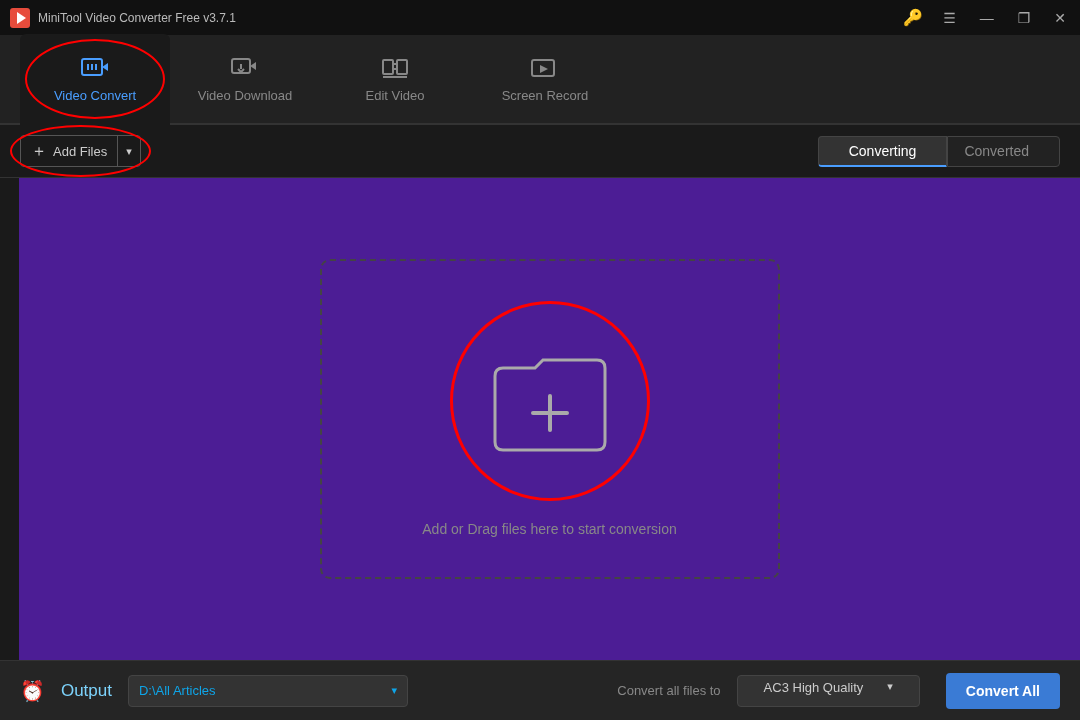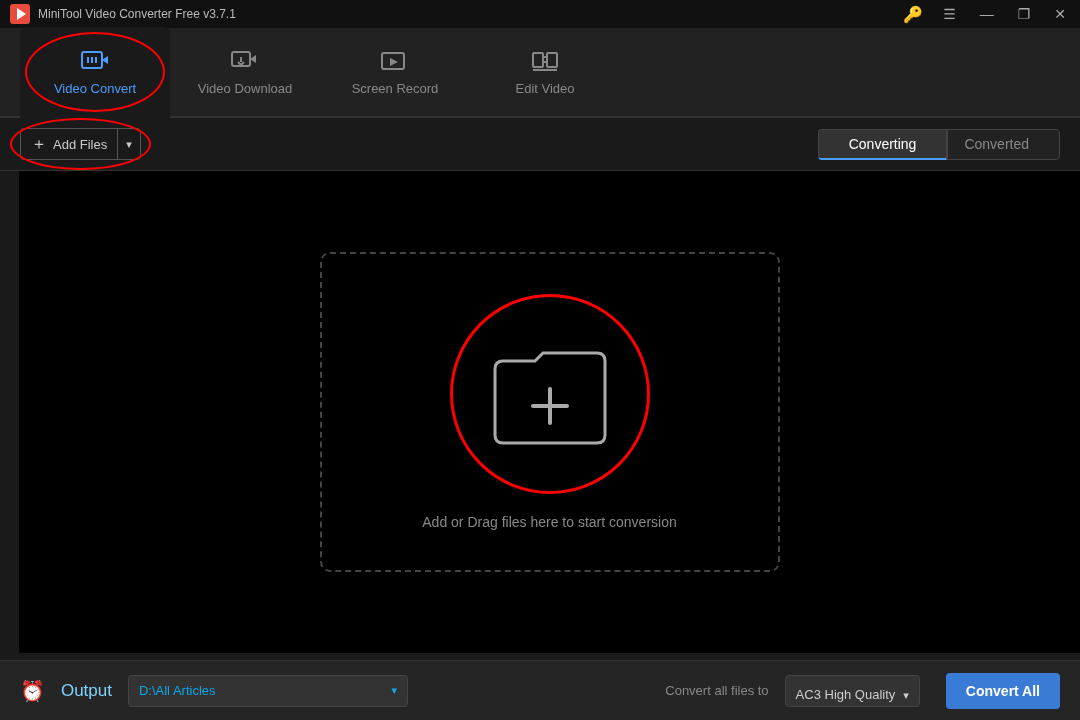--- a/index.html
+++ b/index.html
@@ -11,21 +11,21 @@
       overflow: hidden;
       color: #ccc;
       user-select: none;
     }
 
     
     #titlebar {
       display: flex;
       align-items: center;
       background: #111;
-      height: 28px;
+      height: 35px;
       padding: 4px 10px;
       justify-content: space-between;
     }
     #titlebar-left {
       display: flex;
       align-items: center;
       gap: 8px;
     }
     #app-logo {
       width: 20px;
@@ -163,21 +163,21 @@
     .sub-tab.active {
       color: #fff;
       background: #333;
       border-bottom: 2px solid #4a9eff;
     }
     .sub-tab:first-child { border-radius: 4px 0 0 4px; }
     .sub-tab:last-child { border-radius: 0 4px 4px 0; padding-left: 16px; }
 
     
     #main-content {
-      background: #000000;
+      background: #4c1d95;
       height: calc(720px - 36px - 90px - 52px - 60px);
       display: flex;
       align-items: center;
       justify-content: center;
       padding: 20px;
       margin-left: 19px;
     }
     #drop-zone {
       border: 2px dashed #444;
       border-radius: 10px;
@@ -258,26 +258,26 @@
     #convert-all-label {
       margin-left: auto;
       color: #888;
       font-size: 13px;
     }
     #convert-format-select {
       background: #333;
       border: 1px solid #444;
       color: #ccc;
       border-radius: 4px;
-      padding: 4px 10px;
+      padding: 4px 26px;
       font-size: 13px;
       height: 32px;
       display: flex;
-      align-items: flex-end;
-      gap: 8px;
+      align-items: flex-start;
+      gap: 24px;
       cursor: pointer;
     }
     #convert-all-btn {
       background: #3a7bd5;
       color: #ffffff;
       border: none;
       border-radius: 4px;
       padding: 0 20px;
       height: 36px;
       font-size: 14px;
@@ -333,38 +333,38 @@
         <line x1="11" y1="8" x2="11" y2="13" stroke="#888" stroke-width="2"></line>
         <polyline points="8,13 11,16 14,13" stroke="#888" stroke-width="2" fill="none"></polyline>
       </svg>
     </span>
     <span>Video Download</span>
   </div>
 
   <div class="nav-tab">
     <span class="nav-tab-icon">
       <svg width="30" height="26" viewBox="0 0 30 26" fill="none">
-        <rect x="2" y="4" width="22" height="16" rx="2" stroke="#888" stroke-width="2" fill="none"></rect>
-        <polygon points="10,9 10,17 18,13" fill="#888"></polygon>
-      </svg>
-    </span>
-    <span>Screen Record</span>
-  </div>
-
-  <div class="nav-tab">
-    <span class="nav-tab-icon">
-      <svg width="30" height="26" viewBox="0 0 30 26" fill="none">
         <rect x="3" y="4" width="10" height="14" rx="1" stroke="#888" stroke-width="2" fill="none"></rect>
         <rect x="17" y="4" width="10" height="14" rx="1" stroke="#888" stroke-width="2" fill="none"></rect>
         <line x1="13" y1="8" x2="17" y2="8" stroke="#888" stroke-width="2"></line>
         <line x1="13" y1="13" x2="17" y2="13" stroke="#888" stroke-width="2"></line>
         <line x1="3" y1="21" x2="27" y2="21" stroke="#888" stroke-width="2"></line>
       </svg>
     </span>
     <span>Edit Video</span>
+  </div>
+
+  <div class="nav-tab">
+    <span class="nav-tab-icon">
+      <svg width="30" height="26" viewBox="0 0 30 26" fill="none">
+        <rect x="2" y="4" width="22" height="16" rx="2" stroke="#888" stroke-width="2" fill="none"></rect>
+        <polygon points="10,9 10,17 18,13" fill="#888"></polygon>
+      </svg>
+    </span>
+    <span>Screen Record</span>
   </div>
 </div>
 
 <div id="toolbar">
   <div class="add-files-wrapper">
     <div class="add-files-circle"></div>
     <div id="add-files-btn">
       <div id="add-files-main">
         <span style="font-size:16px;color:#ccc;">＋</span>
         <span>Add Files</span>

